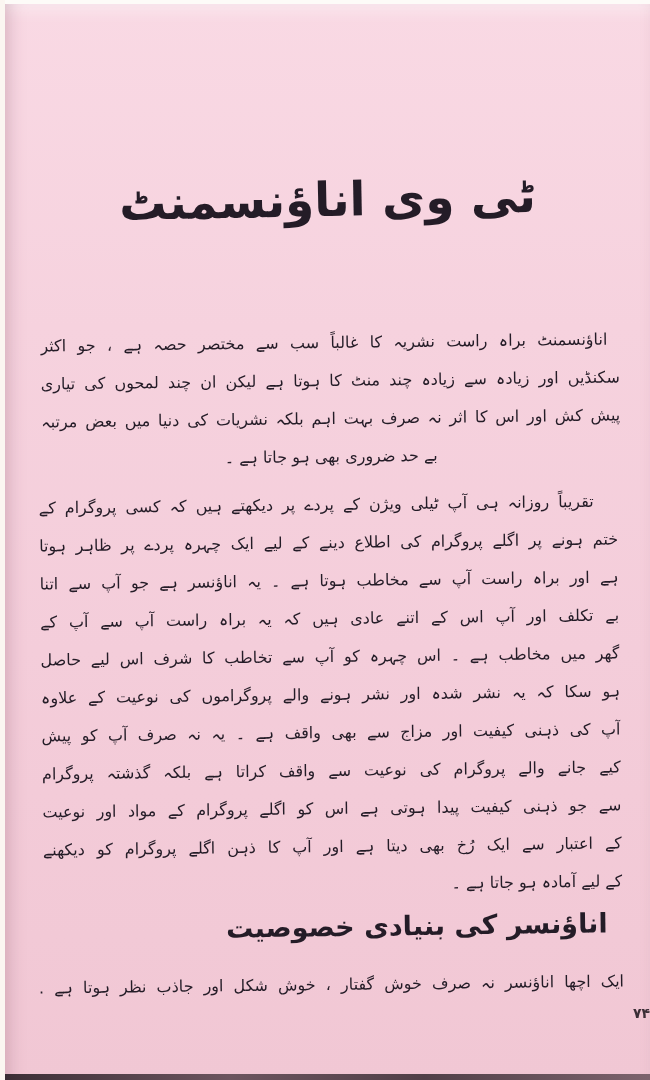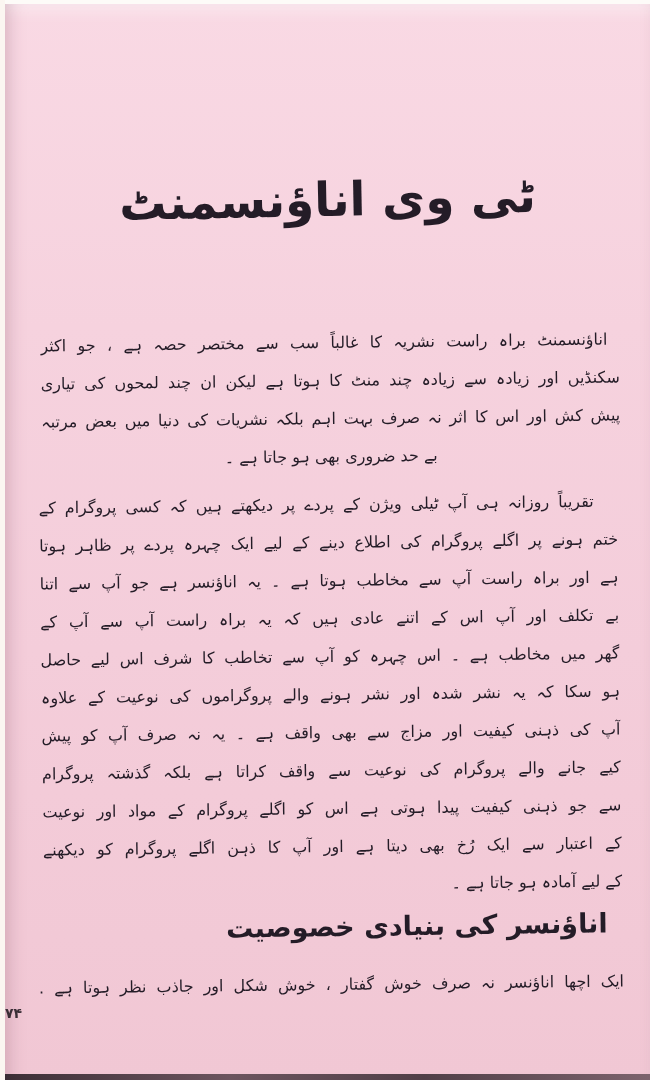--- a/index.html
+++ b/index.html
@@ -72,21 +72,21 @@
     position:absolute; top:962px; left:34px; right:26px;
     direction:rtl;
     font-size:16px; height:38px; line-height:38px;
     white-space:nowrap; overflow:hidden;
     text-align:justify; text-align-last:justify;
     transform:rotate(-0.7deg);
   }
 
   .pagenum {
     position:absolute; top:1001px; left:0; right:0;
-    text-align:left; font-size:14px; font-weight:bold;
+    text-align:right; font-size:14px; font-weight:bold;
     color:#3a2e36;
   }
 </style>
 </head>
 <body>
 
 <div class="scan">
   <div class="paper">
 
     <div class="title ink">ٹی وی اناؤنسمنٹ</div>

